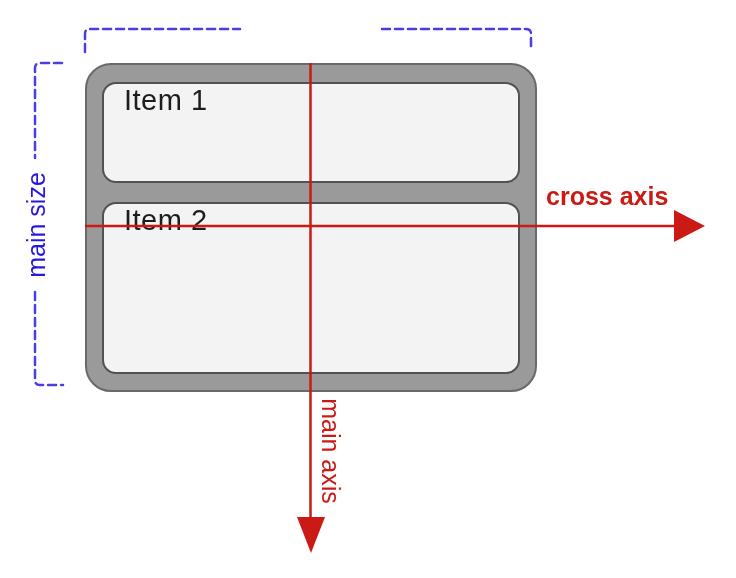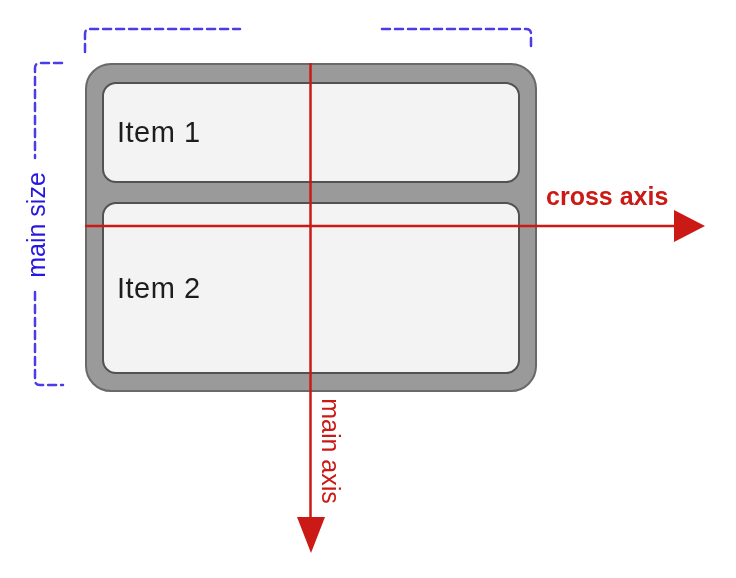--- a/index.html
+++ b/index.html
@@ -20,22 +20,22 @@
     border-radius:26px;
     z-index:1;
   }
   .flex-item{
     position:absolute;
     box-sizing:border-box;
     background:var(--item-fill,#f3f3f3);
     border:2px solid var(--item-border,#525252);
     border-radius:14px;
     display:flex;
-    align-items:center;
-    padding-left:13px;
+    align-items:flex-start;
+    padding-left:20px;
     z-index:2;
   }
   .item-1{left:102px;top:82px;width:418px;height:101px;}
   .item-2{left:102px;top:202px;width:418px;height:172px;}
   .item-label{
     font-size:29px;
     color:var(--item-text,#1d1d1d);
     letter-spacing:0.5px;
   }
   

